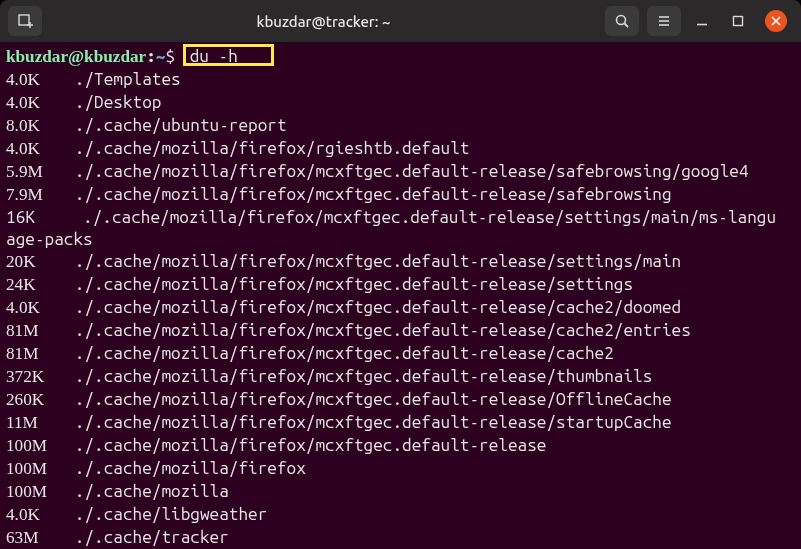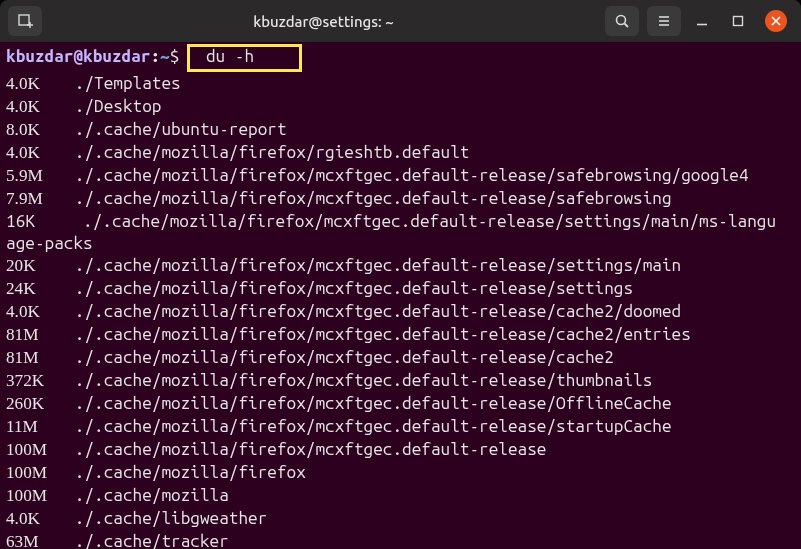--- a/index.html
+++ b/index.html
@@ -66,49 +66,49 @@
   .terminal {
     flex: 1;
     padding: 2px 6px 4px 6px;
     font-size: 17.2px;
     line-height: 22px;
     color: #e6e6e6;
     white-space: pre;
     overflow: hidden;
     position: relative;
   }
-  .prompt-user { color: #c4b5fd; font-weight: bold; }
+  .prompt-user { color: #86efac; font-weight: bold; font-family: Liberation Serif, serif; }
   .prompt-colon { color: #e6e6e6; font-weight: bold; }
   .prompt-path { color: #729fcf; font-weight: bold; }
   .prompt-sym { color: #e6e6e6; }
   .cmd-highlight {
     display: inline-block;
     border: 3px solid #fce94f;
-    padding: 0 16px;
+    padding: 0 4px;
     margin-left: -2px;
     line-height: 18px;
-    height: 28px;
+    height: 22px;
   }
   .row { display: block; }
   .size { display: inline-block; width: 8ch; font-family: Liberation Serif, serif; }
 </style>
 </head>
 <body>
 
 <div class="window">
 
   <div class="titlebar">
     <div class="tb-btn">
       <svg viewBox="0 0 16 16">
         <rect x="2" y="2" width="10" height="10" fill="none" stroke="currentColor" stroke-width="1.4"></rect>
         <line x1="10" y1="12" x2="16" y2="12" stroke="currentColor" stroke-width="1.4"></line>
         <line x1="13" y1="9" x2="13" y2="15" stroke="currentColor" stroke-width="1.4"></line>
       </svg>
     </div>
-    <div class="titlebar-title">kbuzdar@settings: ~</div>
+    <div class="titlebar-title">kbuzdar@tracker: ~</div>
     <div class="tb-btn">
       <svg viewBox="0 0 16 16">
         <circle cx="7" cy="7" r="4.5" fill="none" stroke="currentColor" stroke-width="1.6"></circle>
         <line x1="10.5" y1="10.5" x2="14" y2="14" stroke="currentColor" stroke-width="1.8"></line>
       </svg>
     </div>
     <div class="tb-btn">
       <svg viewBox="0 0 16 16">
         <line x1="3" y1="4" x2="13" y2="4" stroke="currentColor" stroke-width="1.6"></line>
         <line x1="3" y1="8" x2="13" y2="8" stroke="currentColor" stroke-width="1.6"></line>

